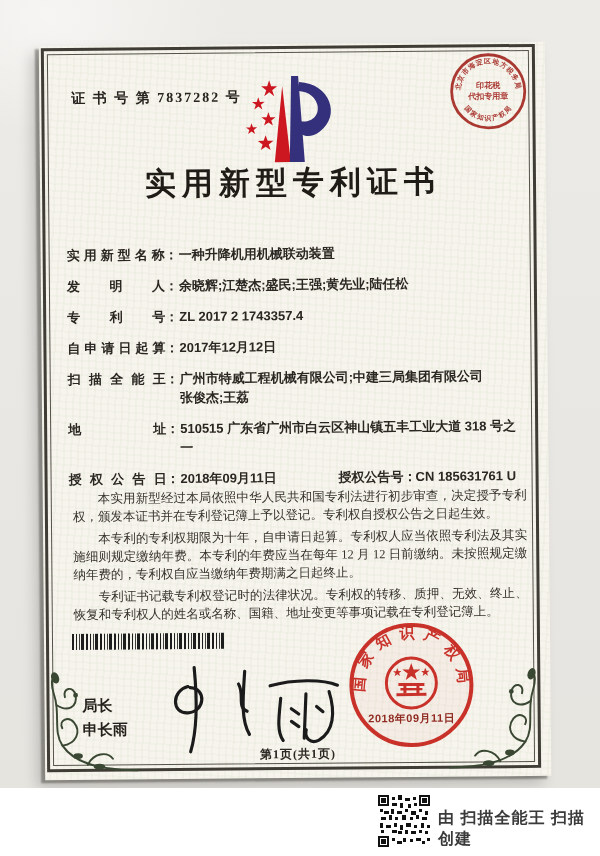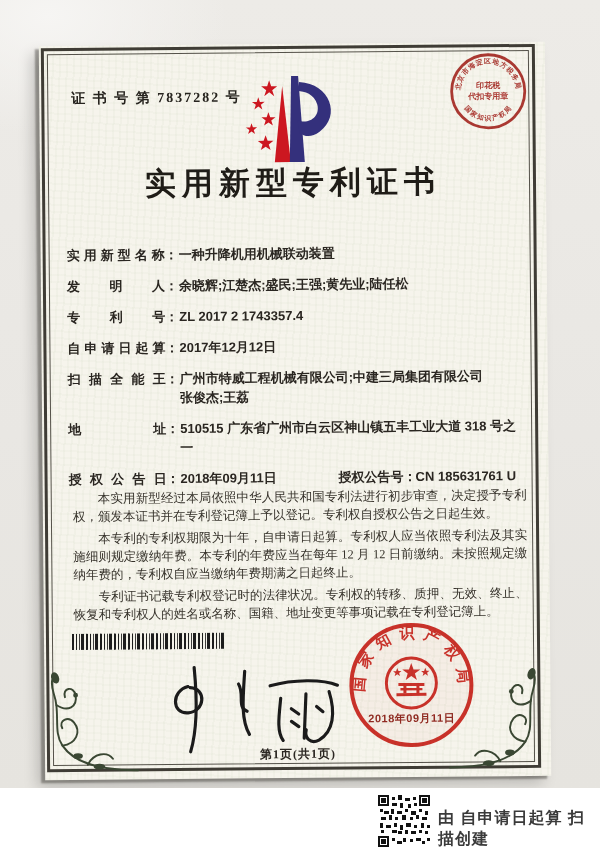--- a/index.html
+++ b/index.html
@@ -157,20 +157,24 @@
     </div>
 
     <div class="paragraphs">
       <p>本实用新型经过本局依照中华人民共和国专利法进行初步审查，决定授予专利权，颁发本证书并在专利登记簿上予以登记。专利权自授权公告之日起生效。</p>
       <p>本专利的专利权期限为十年，自申请日起算。专利权人应当依照专利法及其实施细则规定缴纳年费。本专利的年费应当在每年 12 月 12 日前缴纳。未按照规定缴纳年费的，专利权自应当缴纳年费期满之日起终止。</p>
       <p>专利证书记载专利权登记时的法律状况。专利权的转移、质押、无效、终止、恢复和专利权人的姓名或名称、国籍、地址变更等事项记载在专利登记簿上。</p>
     </div>
 
     <div class="barcode"></div>
 
+    <div class="signer">
+      <div>局长</div>
+      <div>申长雨</div>
+    </div>
 
     <svg class="signature" viewBox="0 0 190 95">
       <g stroke="#1b1b1b" stroke-width="3" fill="none" stroke-linecap="round" stroke-linejoin="round">
         <path d="M30,30 C14,34 14,56 30,55 C46,54 48,32 32,31"></path>
         <path d="M36,12 C38,34 40,66 32,92"></path>
         <path d="M78,28 C84,38 76,50 86,54"></path>
         <path d="M84,16 C82,42 80,62 88,76"></path>
         <path d="M108,30 C130,24 158,24 172,30"></path>
         <path d="M118,42 C116,60 114,74 120,82"></path>
         <path d="M164,36 C170,56 168,74 154,82 C146,86 140,80 142,72"></path>
@@ -289,13 +293,13 @@
       <rect x="30" y="23" width="2" height="2"></rect>
     <rect x="9" y="27" width="2" height="2"></rect>
       <rect x="12" y="29" width="3" height="2"></rect>
       <rect x="16" y="27" width="2" height="3"></rect>
       <rect x="20" y="28" width="2" height="2"></rect>
     <rect x="24" y="27" width="3" height="2"></rect>
       <rect x="28" y="29" width="2" height="2"></rect>
       <rect x="31" y="27" width="2" height="2"></rect>
   </g>
 </svg>
-<div class="scan-note">由 自申请日起算 扫描创建</div>
+<div class="scan-note">由 扫描全能王 扫描创建</div>
 
 </body></html>

